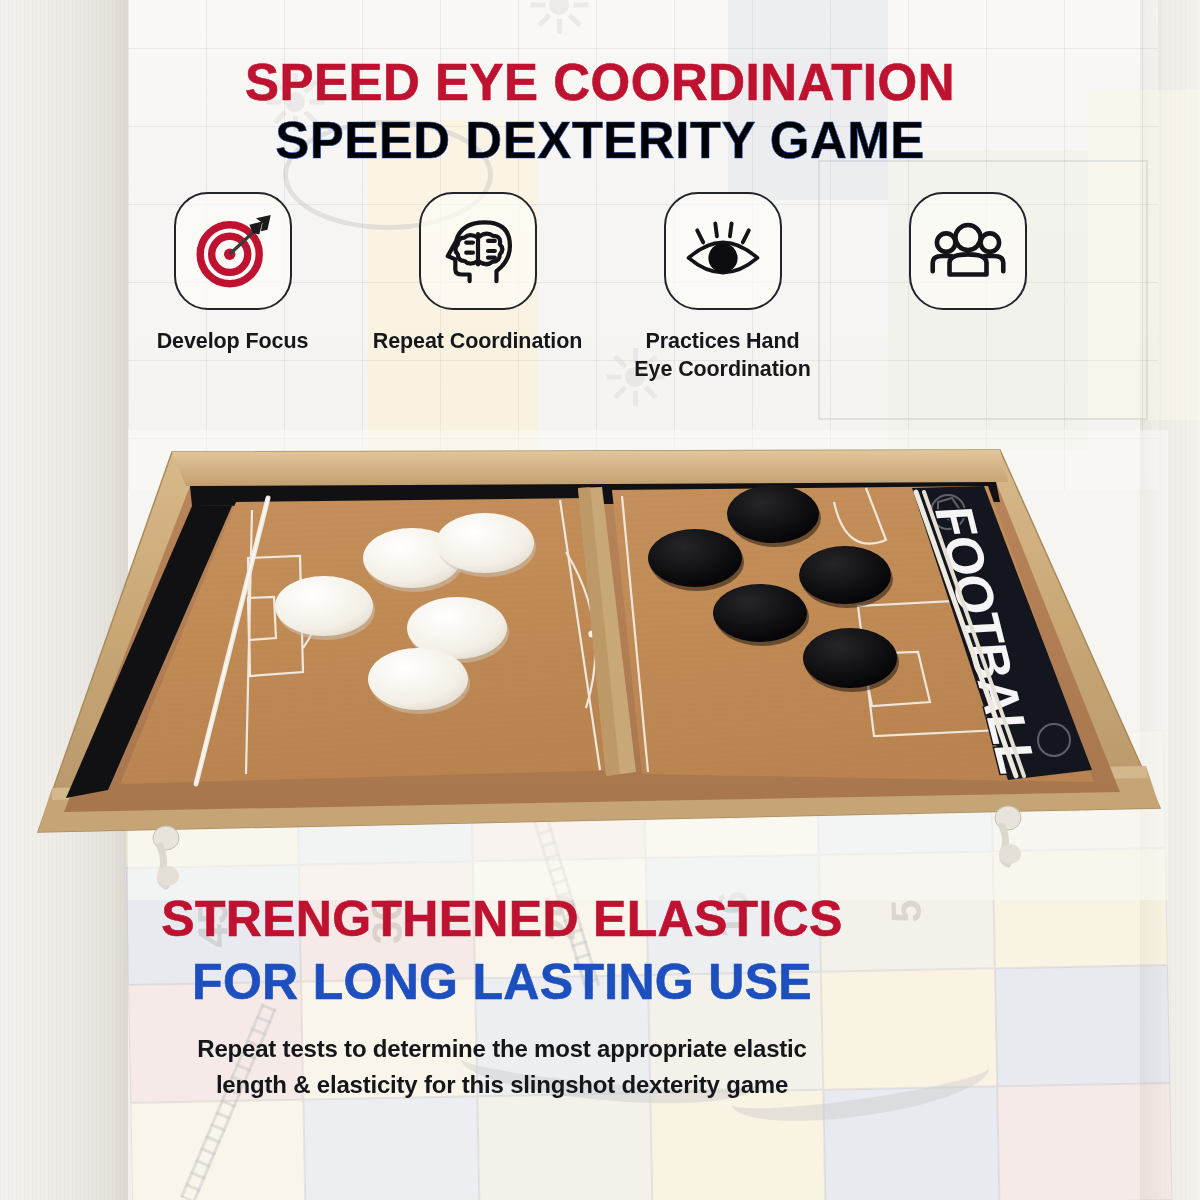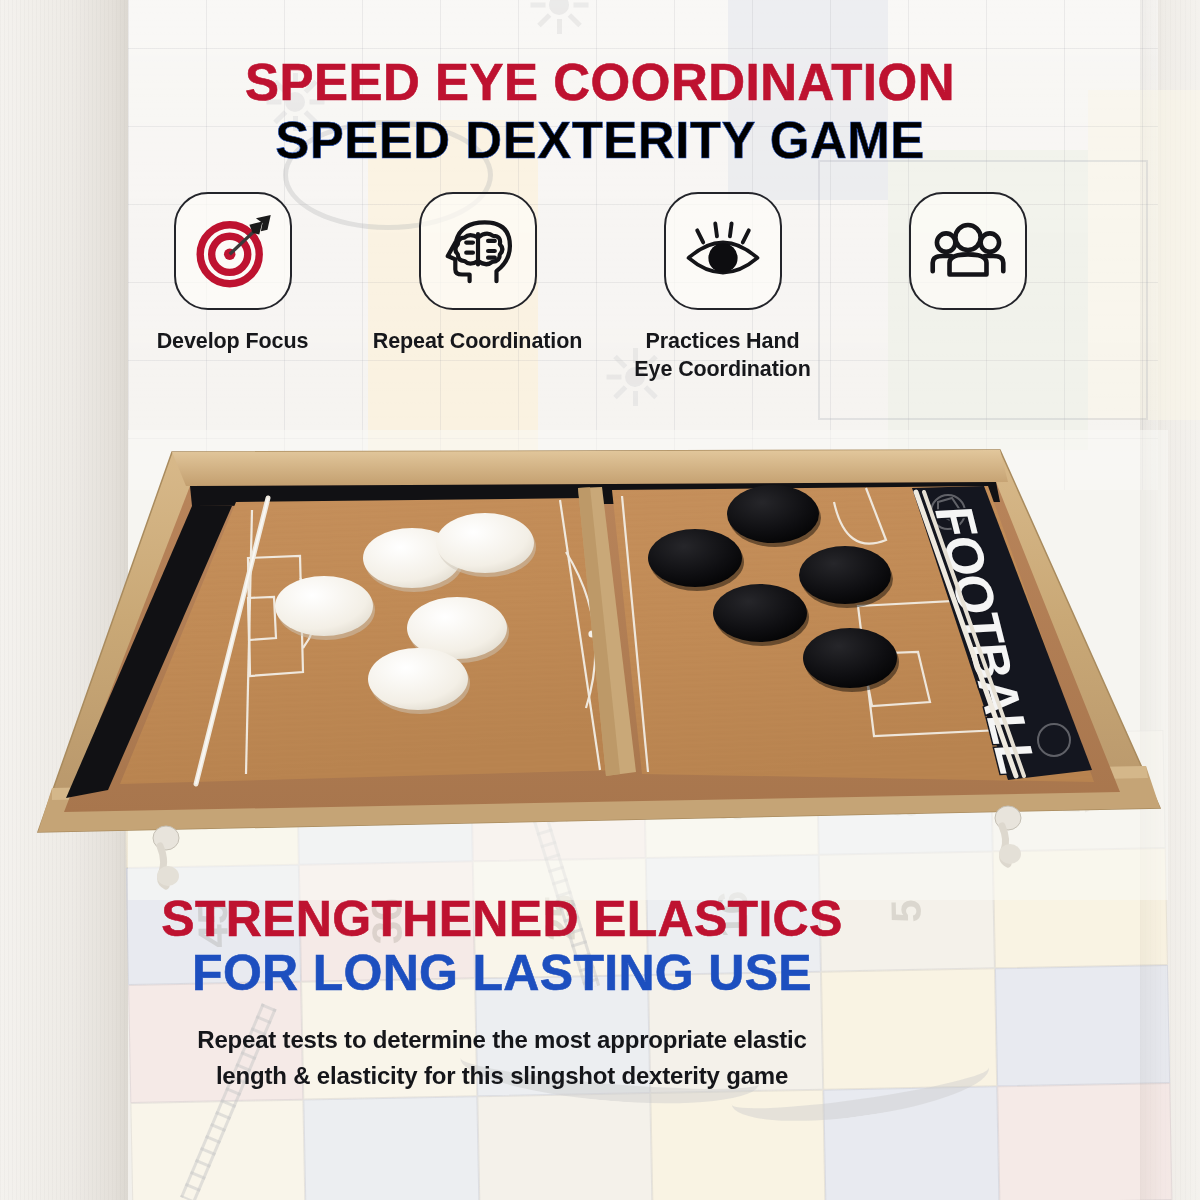--- a/index.html
+++ b/index.html
@@ -148,21 +148,21 @@
     position:absolute; left:0; top:440px; width:1200px; height:450px;
   }
 
   .bottom-block { position:absolute; left:0; top:892px; width:1004px; text-align:center; }
   .b-red {
     font-size:50px; font-weight:bold; color:#BE1230; line-height:1.08;
     letter-spacing:.3px; -webkit-text-stroke:0.6px #BE1230;
   }
   .b-blue {
     font-size:50px; font-weight:bold; color:#1D4FBF; line-height:1.08;
-    letter-spacing:.3px; -webkit-text-stroke:0.6px #1D4FBF;
+    letter-spacing:.3px; margin-top:9px; -webkit-text-stroke:0.6px #1D4FBF;
   }
   .b-body {
     margin-top:22px; font-size:24px; font-weight:bold; color:#15161a;
     line-height:1.5; letter-spacing:-0.2px;
   }
 </style>
 </head>
 <body>
 
 <div id="bg">

